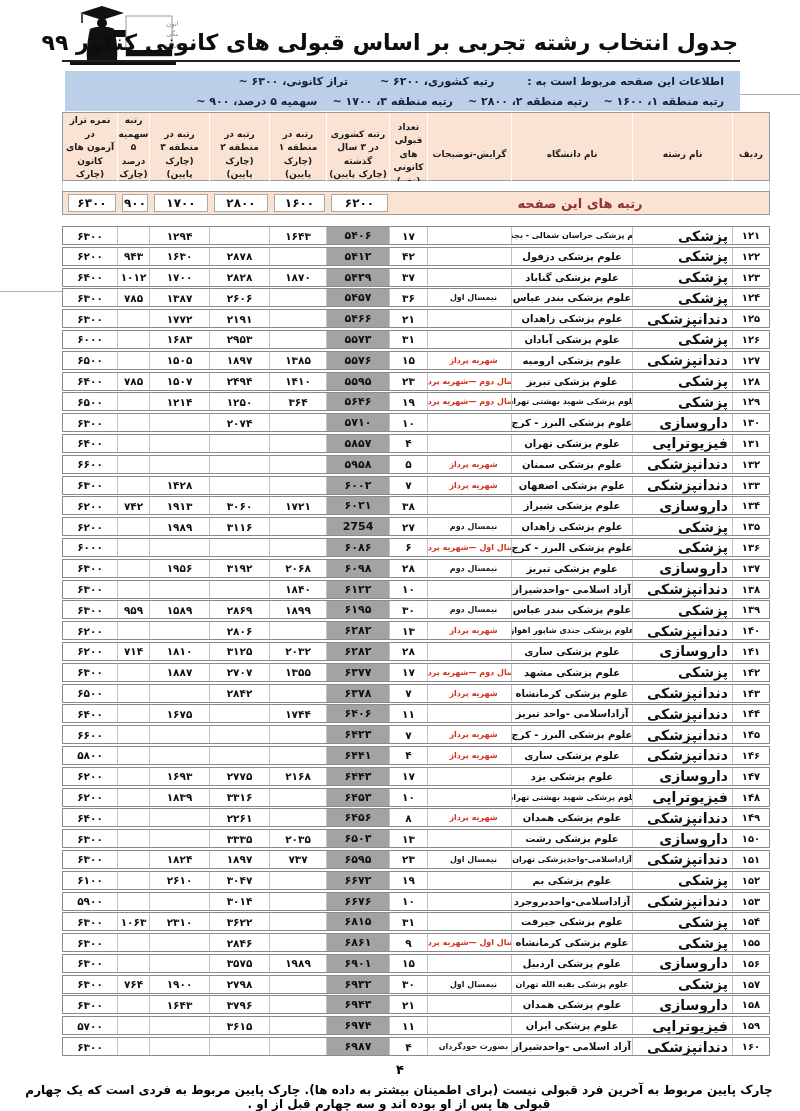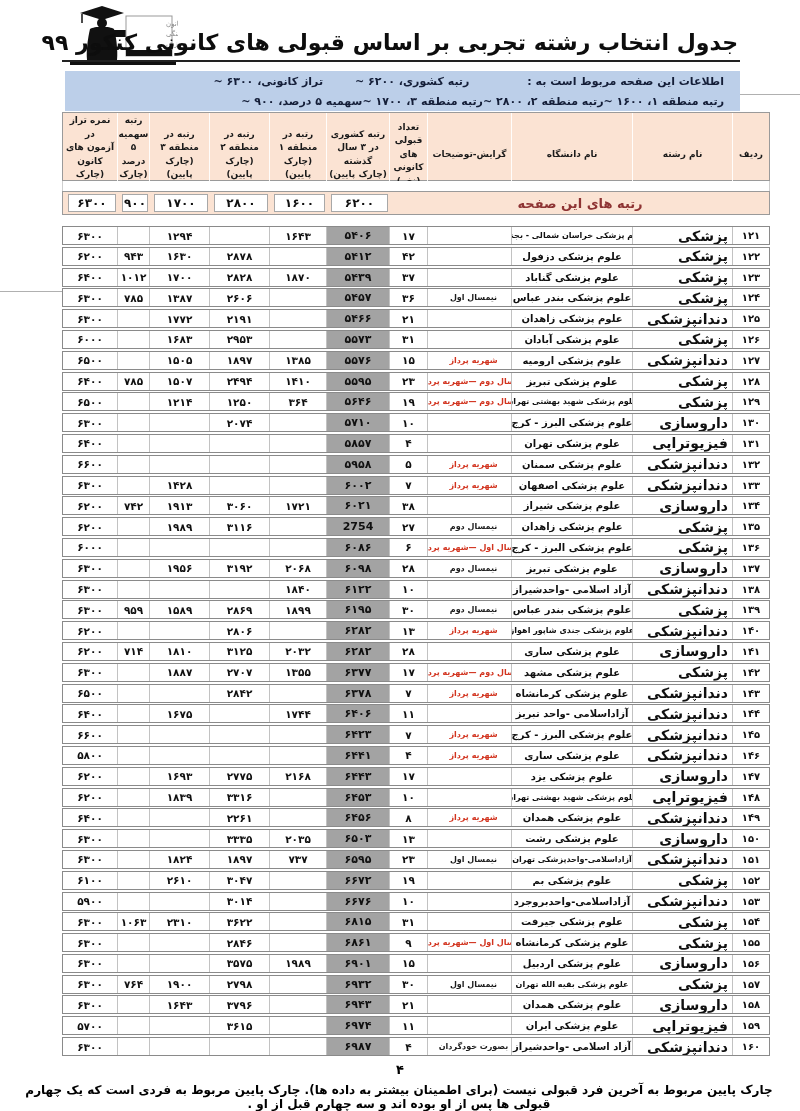--- a/index.html
+++ b/index.html
@@ -10,23 +10,23 @@
   .title { position:absolute; top:30px; right:62px; font-size:22px; font-weight:bold; color:#0d0d0d; }
   .title-rule { position:absolute; top:60px; left:62px; width:678px; height:2px; background:#222; }
   .logo { position:absolute; top:3px; left:68px; width:110px; height:64px; }
   .line-right { position:absolute; top:94px; left:740px; width:60px; height:1px; background:#b0b0b0; }
   .line-left  { position:absolute; top:291px; left:0px; width:62px; height:1px; background:#b0b0b0; }
 
   
   .infobar { position:absolute; top:71px; left:65px; width:675px; height:40px; background:#bccfe9;
              color:#141e38; font-weight:bold; font-size:11px; }
   .infobar .irow { display:flex; align-items:center; height:20px; padding-right:16px; white-space:nowrap; }
-  .infobar .irow1 > span:nth-child(1){ margin-left:58px; }
+  .infobar .irow1 > span:nth-child(1){ margin-left:33px; }
   .infobar .irow1 > span:nth-child(2){ margin-left:32px; }
-  .infobar .irow2 > span { }
+  .infobar .irow2 > span { margin-left:15px; }
 
   
   .hdr { position:absolute; top:112px; left:62px; width:708px; height:69px; background:#fbe3d3;
          border:1px solid #9a9a9a; box-sizing:border-box; display:grid; direction:rtl;
          grid-template-columns:37px 100px 121px 84px 38px 63px 57px 60px 60px 32px 54px; }
   .hdr .hcell { display:flex; align-items:center; justify-content:center; text-align:center;
                 font-size:9px; font-weight:bold; color:#1a1a1a; white-space:pre-line; line-height:1.5;
                 border-left:1px solid rgba(255,255,255,.9); box-sizing:border-box; padding:1px; }
   .hdr .hcell:last-child { border-left:none; }
 

